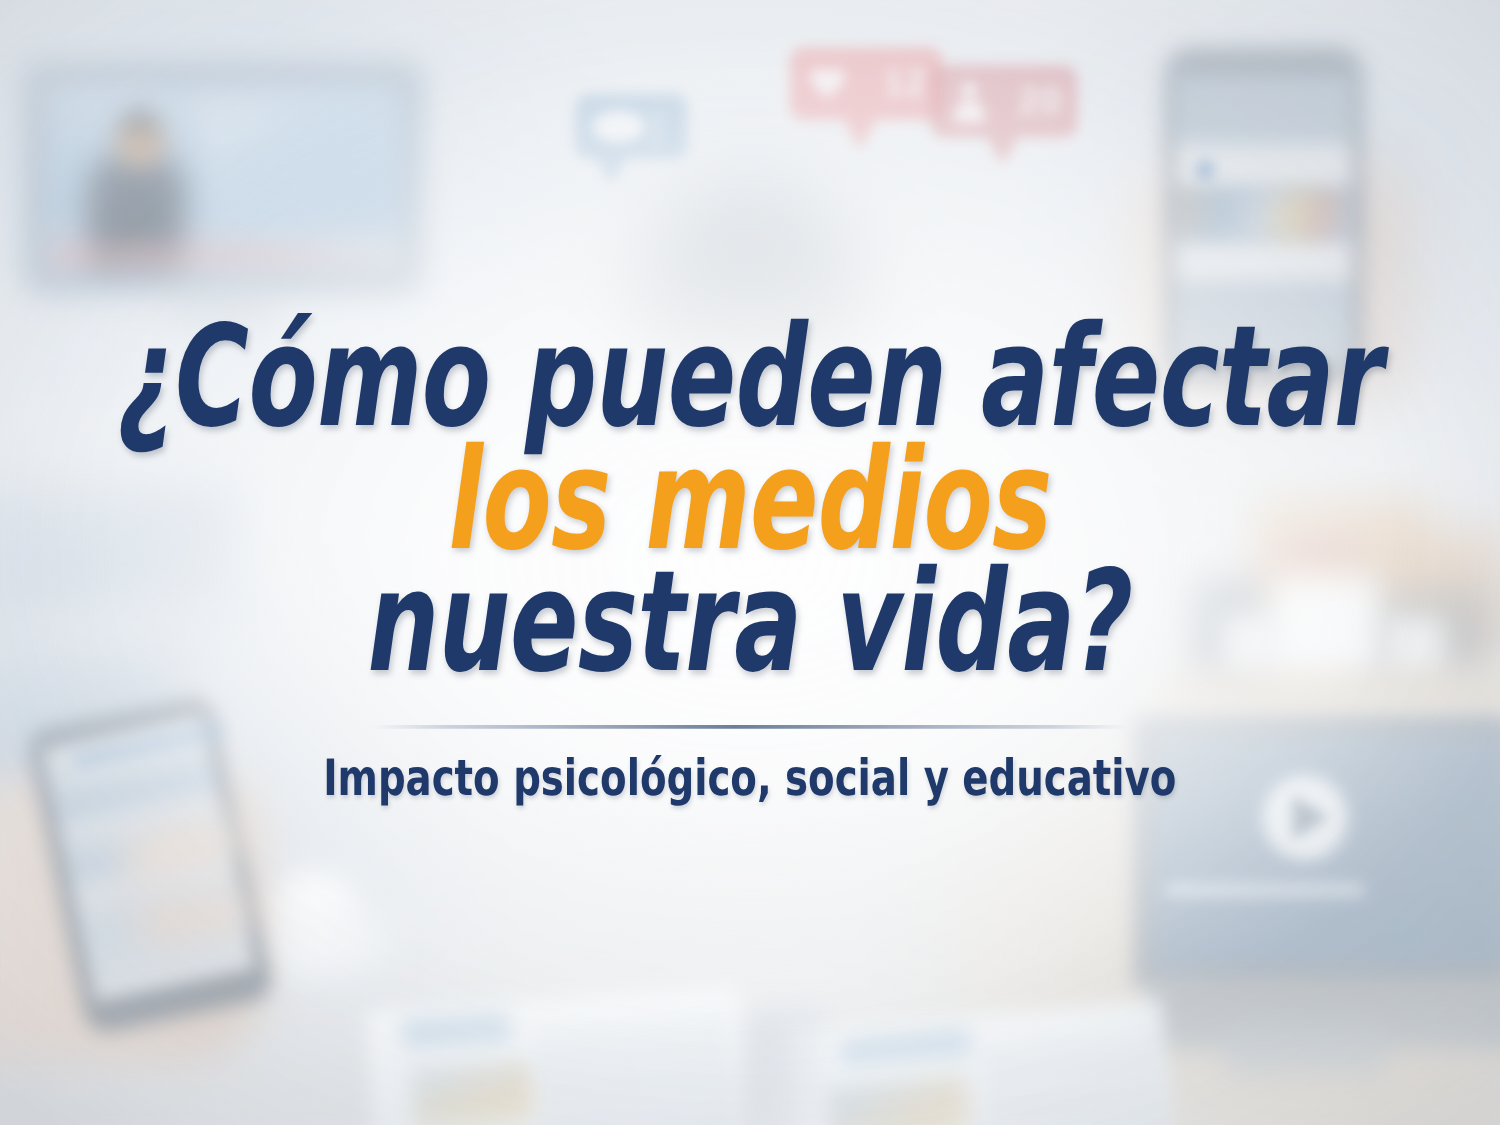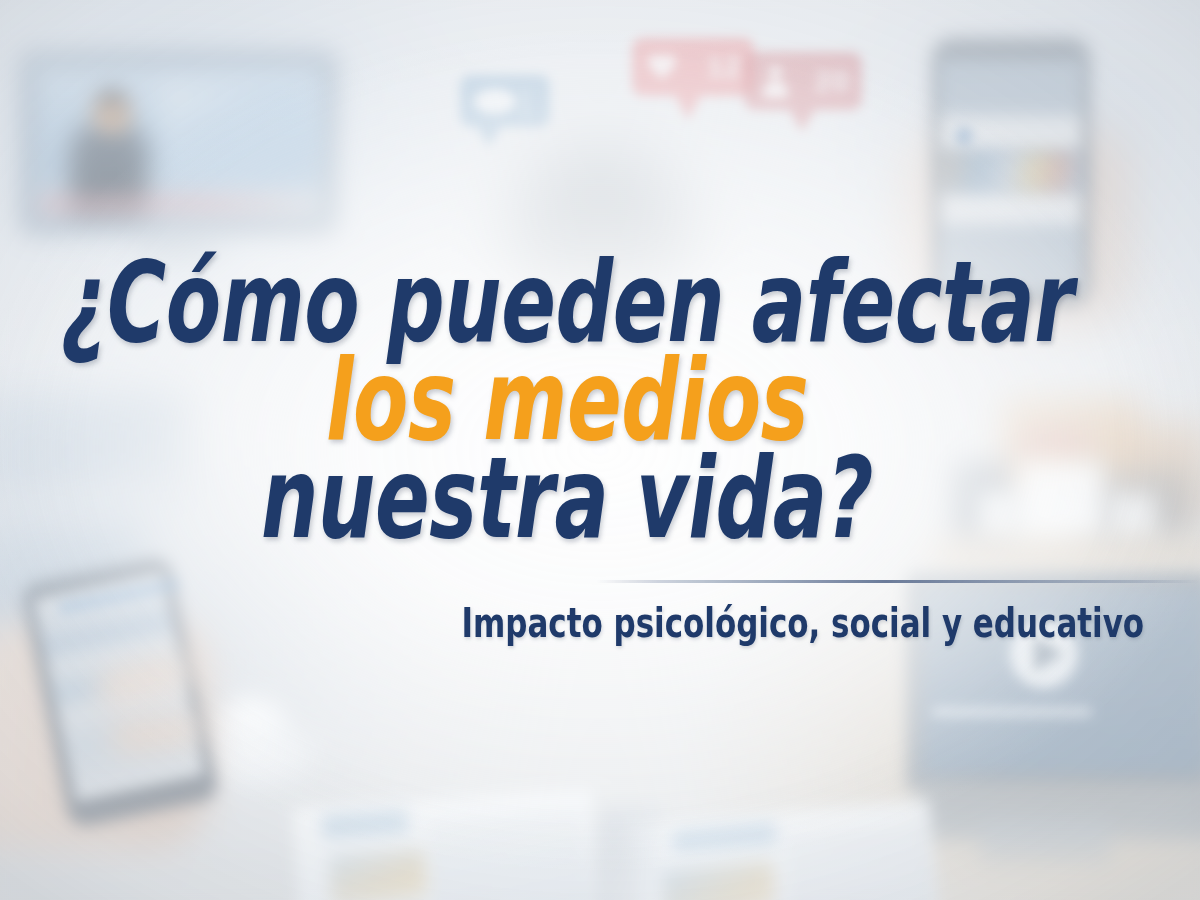--- a/index.html
+++ b/index.html
@@ -557,21 +557,21 @@
       radial-gradient(ellipse 840px 620px at 50% 48%, rgba(0,0,0,0) 60%, rgba(120,132,146,0.10) 90%, rgba(110,122,136,0.16) 100%);
     pointer-events: none;
   }
 
   
   .content {
     position: absolute;
     inset: 0;
     display: flex;
     flex-direction: column;
-    align-items: flex-end;
+    align-items: center;
     justify-content: center;
     padding-bottom: 8px;
     box-sizing: border-box;
   }
 
   .headline {
     text-align: center;
     line-height: 1.0;
     margin: 0;
     padding: 0;

